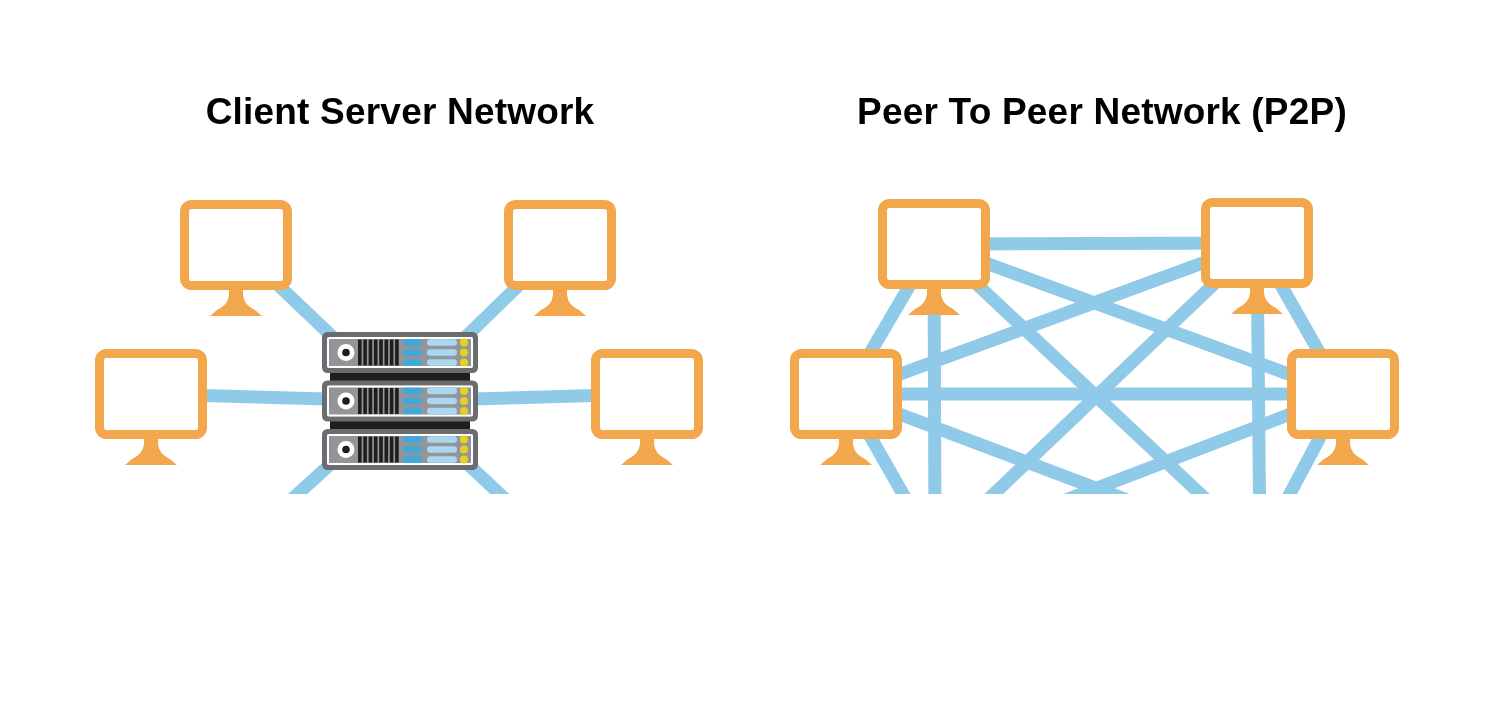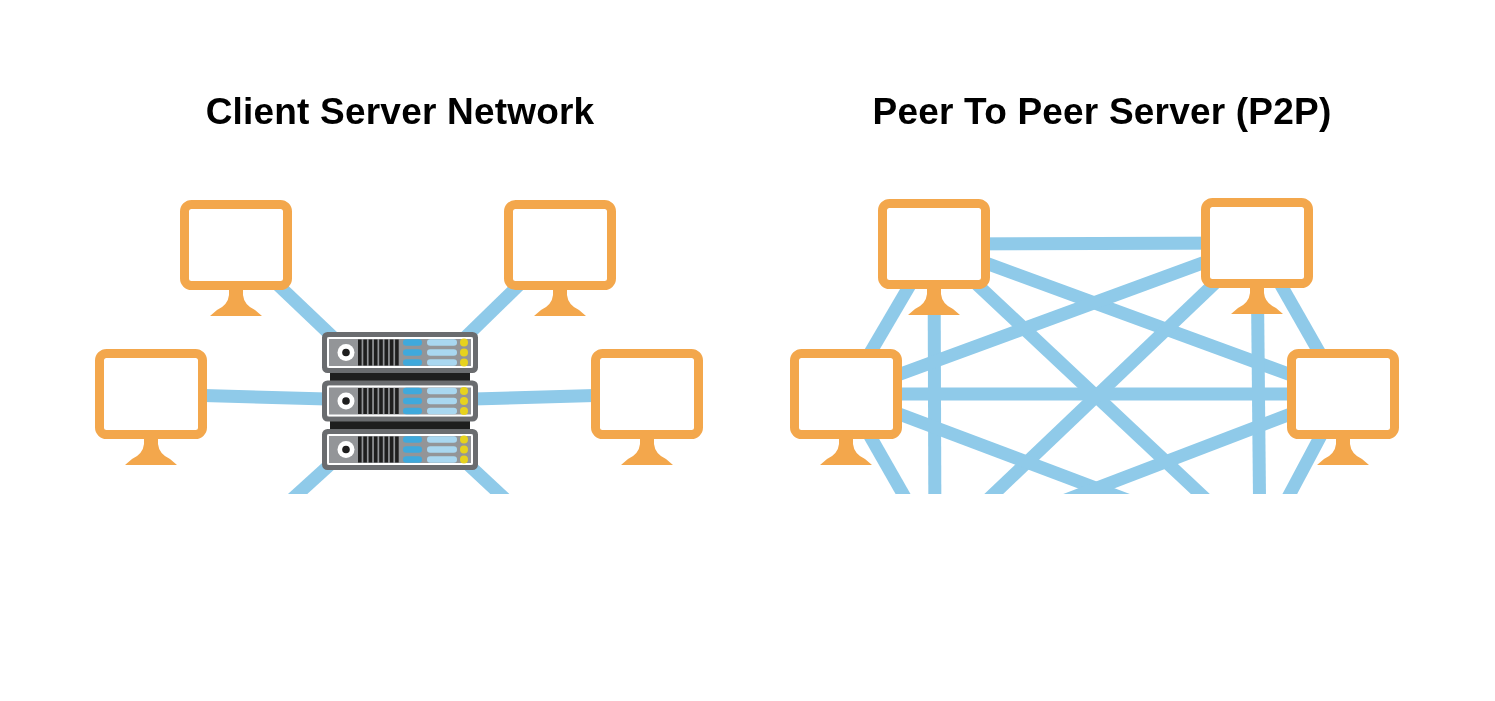--- a/index.html
+++ b/index.html
@@ -25,21 +25,21 @@
   }
   .title-left  { left: 400px; }
   .title-right { left: 1102px; }
   #diagram-svg { position: absolute; left: 0; top: 0; }
 </style>
 </head>
 <body>
 
 <div class="canvas">
   <h1 class="diagram-title title-left">Client Server Network</h1>
-  <h1 class="diagram-title title-right">Peer To Peer Server (P2P)</h1>
+  <h1 class="diagram-title title-right">Peer To Peer Network (P2P)</h1>
   <svg id="diagram-svg" width="1495" height="701" viewBox="0 0 1495 701" xmlns="http://www.w3.org/2000/svg">
       <g>
         <line x1="400" y1="401" x2="236" y2="245" stroke="#8FCAE9" stroke-width="13"></line>
         <line x1="400" y1="401" x2="560" y2="245" stroke="#8FCAE9" stroke-width="13"></line>
         <line x1="400" y1="401" x2="151" y2="394" stroke="#8FCAE9" stroke-width="13"></line>
         <line x1="400" y1="401" x2="647" y2="394" stroke="#8FCAE9" stroke-width="13"></line>
         <line x1="400" y1="401" x2="236" y2="550" stroke="#8FCAE9" stroke-width="13"></line>
         <line x1="400" y1="401" x2="560" y2="550" stroke="#8FCAE9" stroke-width="13"></line>
         <g transform="translate(400,401)">
           <rect x="-70" y="-33" width="140" height="16" fill="#1E1E1E"></rect>

